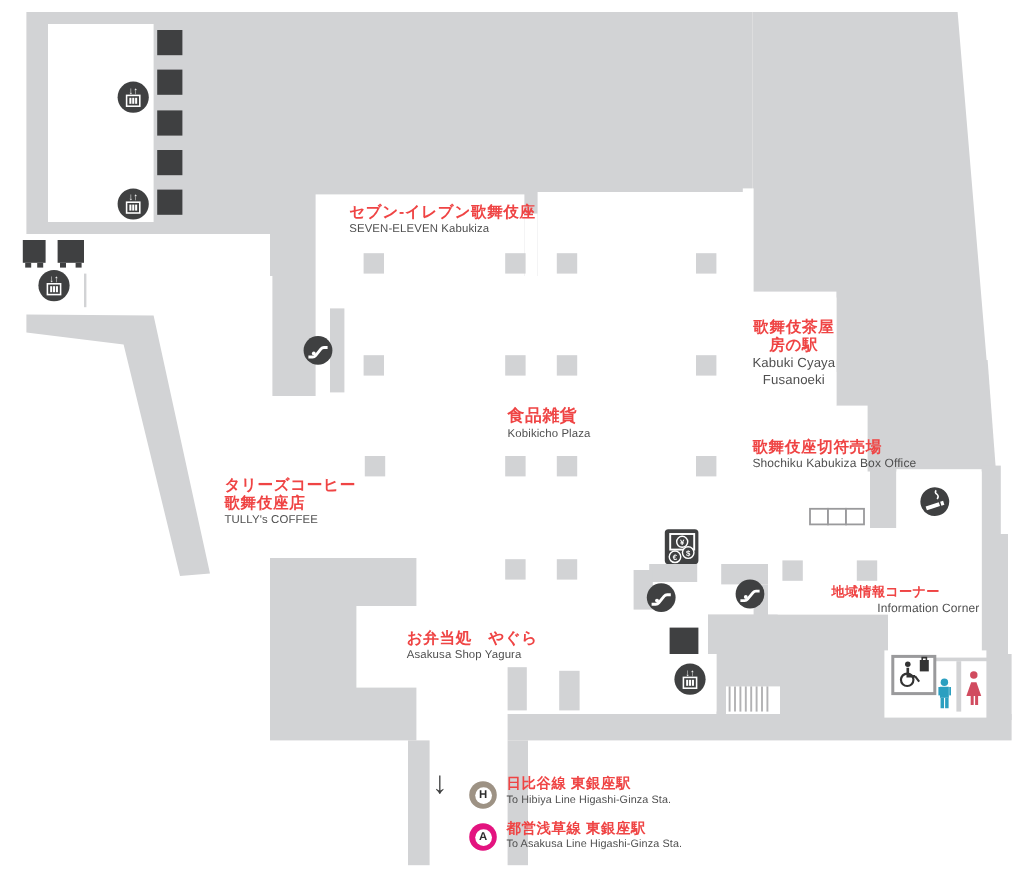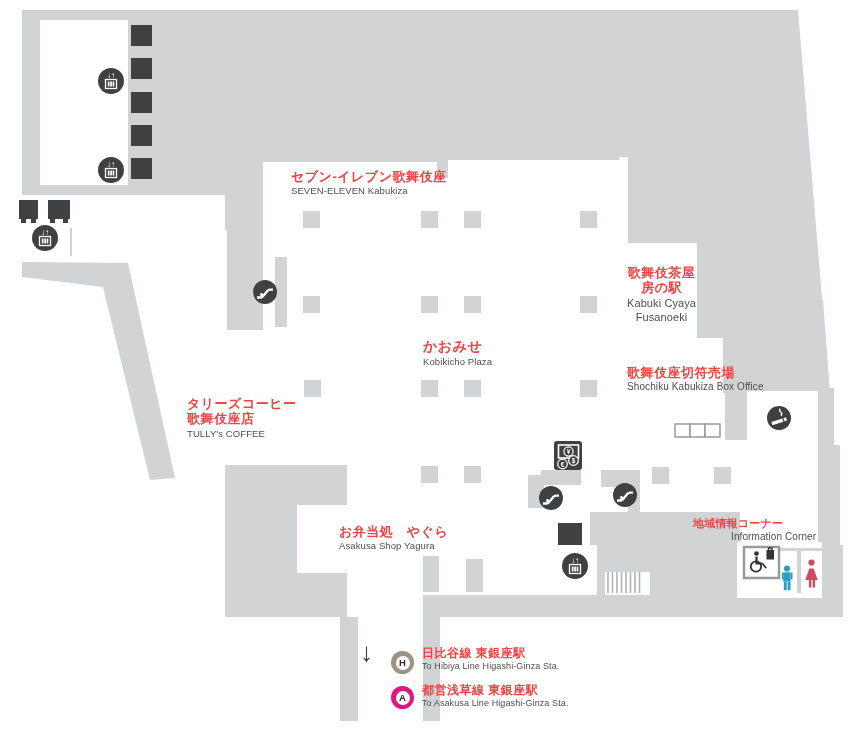--- a/index.html
+++ b/index.html
@@ -3,21 +3,21 @@
 <meta charset="utf-8">
 <style>
   html,body{margin:0;padding:0;background:#ffffff;}
   .stage{position:relative;width:853px;height:747px;background:#ffffff;overflow:hidden;
          font-family:"Liberation Sans","DejaVu Sans",sans-serif;}
   .stage svg{position:absolute;left:0;top:0;}
   .lbl{position:absolute;line-height:1.18;white-space:nowrap;}
   .lbl .jp{display:block;font-weight:bold;color:#ef4444;font-size:13px;letter-spacing:0.5px;}
   .lbl .en{display:block;color:#4f4f4f;font-size:9.5px;letter-spacing:0.1px;margin-top:1px;}
   .lbl.big .jp{font-size:14px;}
-  .lbl.small .jp{font-size:11px;letter-spacing:0.2px;margin-top:29px;}
+  .lbl.small .jp{font-size:11px;letter-spacing:0.2px;}
   .lbl.small .en{font-size:10px;padding-left:38px;}
   .lbl.chaya .en{font-size:11px;line-height:1.2;}
   .lbl.station .jp{font-size:12px;}
   .lbl.station .en{font-size:9px;}
   .line-badge{position:absolute;width:23px;height:23px;border-radius:50%;
               display:flex;align-items:center;justify-content:center;}
   .line-badge .inner{width:14px;height:14px;background:#fff;border-radius:50%;
               display:flex;align-items:center;justify-content:center;
               font-size:9.5px;font-weight:bold;color:#2d2d2d;}
   .down-arrow{position:absolute;font-size:26px;color:#3f4041;font-weight:normal;}
@@ -232,21 +232,21 @@
   <span class="en">Kabuki Cyaya</span>
   <span class="en">Fusanoeki</span>
 </div>
 
 <div class="lbl" style="left:627px;top:365px;">
   <span class="jp">歌舞伎座切符売場</span>
   <span class="en" style="font-size:10px;">Shochiku Kabukiza Box Office</span>
 </div>
 
 <div class="lbl big" style="left:423px;top:338px;">
-  <span class="jp">かおみせ</span>
+  <span class="jp">食品雑貨</span>
   <span class="en">Kobikicho Plaza</span>
 </div>
 
 <div class="lbl" style="left:187px;top:396px;">
   <span class="jp">タリーズコーヒー</span>
   <span class="jp">歌舞伎座店</span>
   <span class="en">TULLY's COFFEE</span>
 </div>
 
 <div class="lbl" style="left:306px;top:524px;margin-left:33px;">

